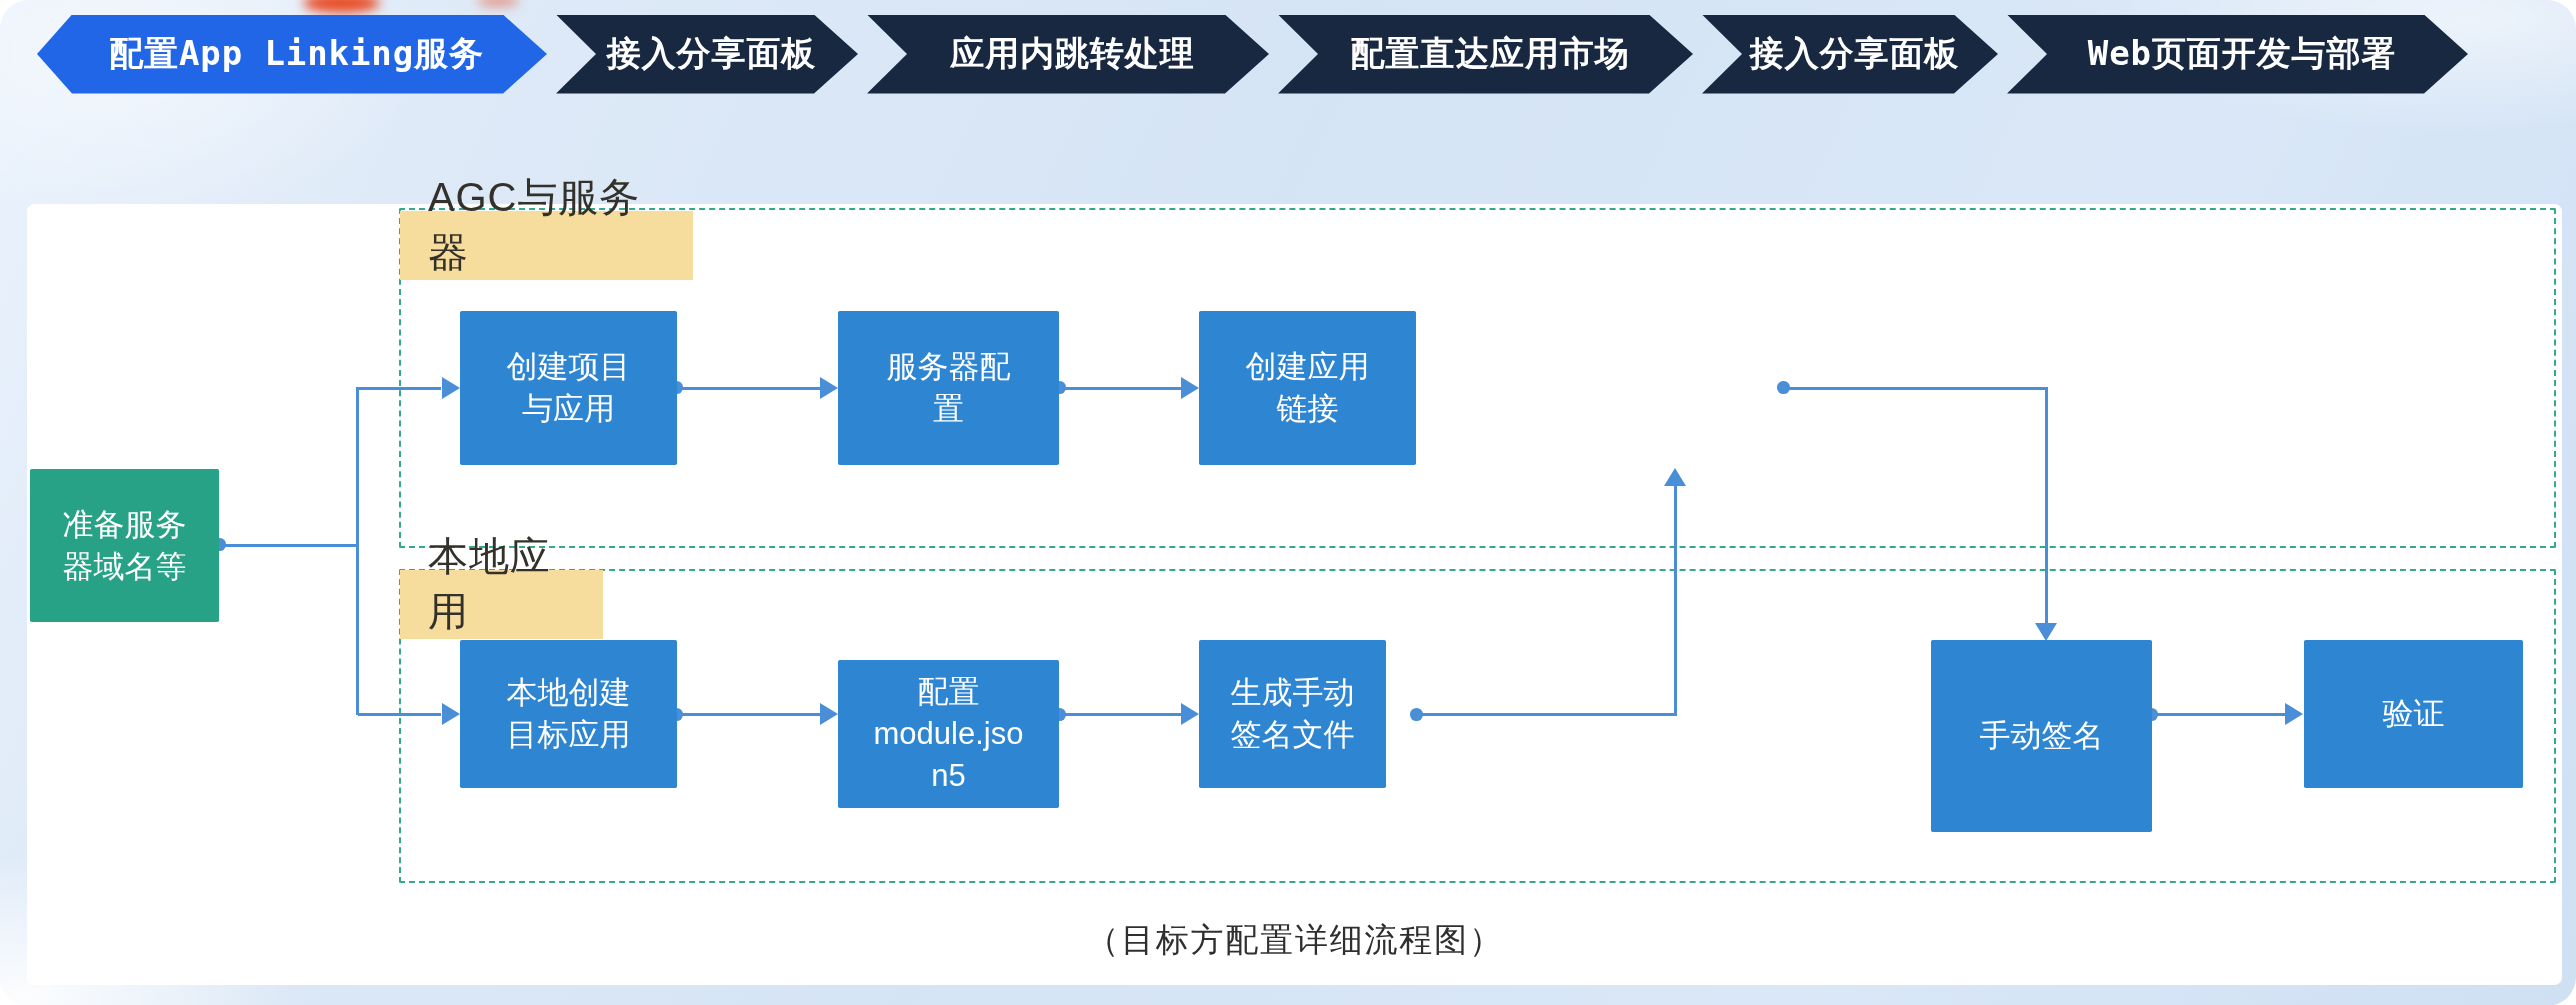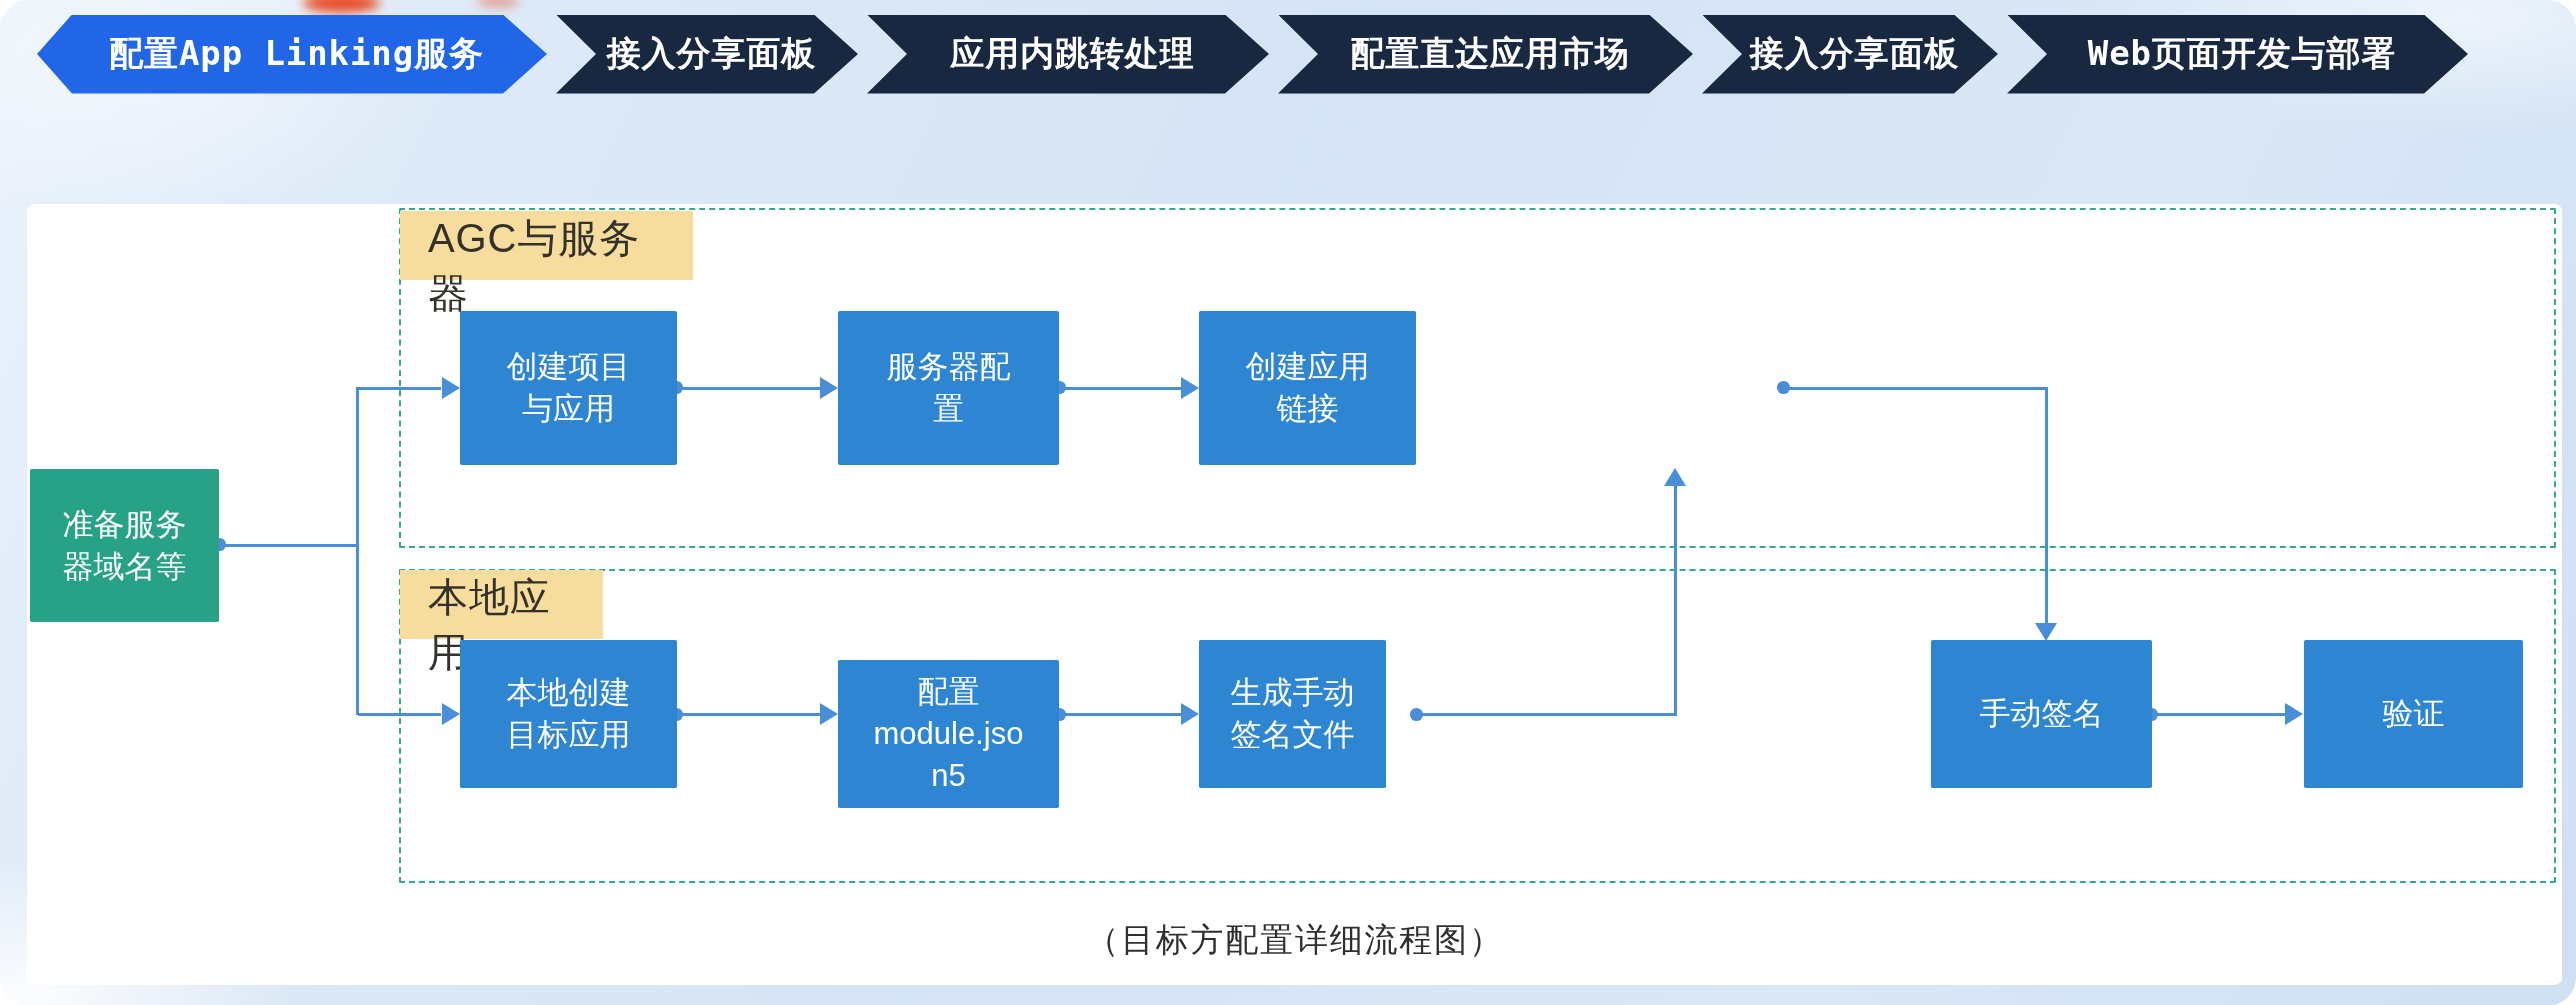--- a/index.html
+++ b/index.html
@@ -32,21 +32,21 @@
   }
   .tab.chev{
     clip-path:polygon(0 0, calc(100% - 44px) 0, 100% 50%, calc(100% - 44px) 100%, 0 100%, 40px 50%);
   }
   .red-blob{position:absolute; border-radius:50%; background:var(--c-marker-red); filter:blur(5.5px);}
   
   .panel{position:absolute; left:27.4px; top:204px; width:2535px; height:781px; background:var(--c-panel-bg); border-radius:7.3px;}
   .dashed{position:absolute; border:2.7px dashed var(--c-dashed-border); box-sizing:border-box; border-radius:1.8px;}
   .group-label{
     position:absolute; background:var(--c-group-label-bg); color:var(--c-group-label-text);
-    font-size:40px; font-weight:500; display:flex; align-items:flex-start; justify-content:center;
+    font-size:40px; font-weight:500; display:flex; align-items:flex-end; justify-content:center;
     box-sizing:border-box; padding:0 28px; letter-spacing:0.9px;
   }
   
   .node{
     position:absolute; background:var(--c-node-bg); color:var(--c-node-text);
     display:flex; align-items:center; justify-content:center; text-align:center;
     font-size:31px; line-height:1.35; white-space:pre-line; border-radius:1.8px;
   }
   .node.start{background:var(--c-start-bg);}
   
@@ -148,19 +148,19 @@
   <div class="node" style="left:1199px; top:311px; width:217px; height:154px;"><span>创建应用
 链接</span></div>
 
   <div class="node" style="left:460px; top:640px; width:217px; height:148px;align-items:center;"><span>本地创建
 目标应用</span></div>
   <div class="node" style="left:838px; top:640px; width:221px; height:148px;margin-top:20px;"><span>配置
 module.jso
 n5</span></div>
   <div class="node" style="left:1199px; top:640px; width:187px; height:148px;"><span>生成手动
 签名文件</span></div>
-  <div class="node" style="left:1931px; top:640px; width:221px; height:148px;align-items:center;"><span>手动签名</span></div>
+  <div class="node" style="left:1931px; top:640px; width:221px; height:192px;align-items:center;"><span>手动签名</span></div>
   <div class="node" style="left:2304px; top:640px; width:219px; height:148px;"><span>验证</span></div>
 
   <div class="caption">（目标方配置详细流程图）</div>
 
 </div>
 
 
 </body></html>

